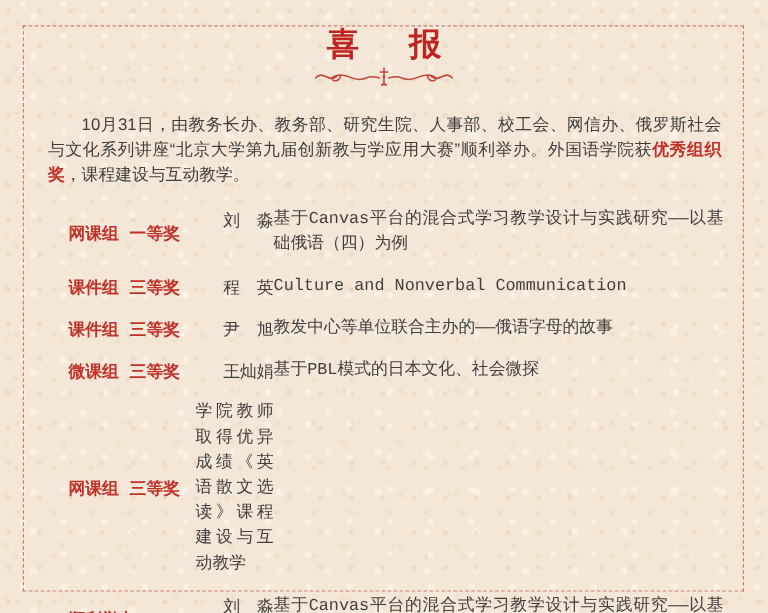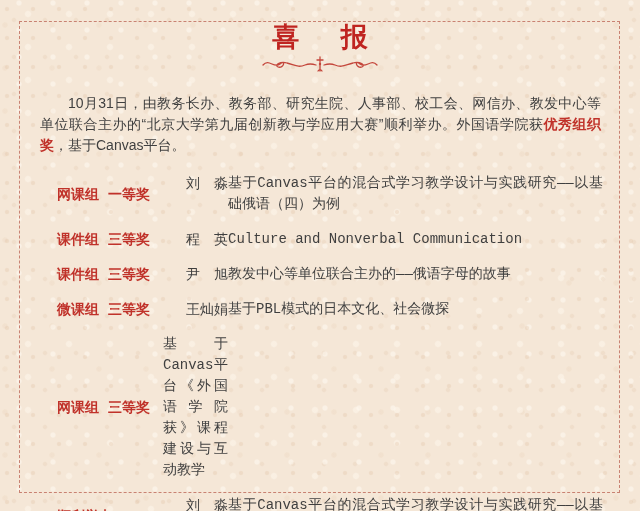--- a/index.html
+++ b/index.html
@@ -73,21 +73,21 @@
       <g fill="none" stroke="#c4473c" stroke-width="1.3" stroke-linecap="round">
         <path d="M3,10 C9,3 14,14 20,9 C26,4 24,14 18,12 C14,10.5 20,6 27,8 C35,10 38,13 45,10 C50,8 53,9 56,10"></path>
         <path d="M117,10 C111,3 106,14 100,9 C94,4 96,14 102,12 C106,10.5 100,6 93,8 C85,10 82,13 75,10 C70,8 67,9 64,10"></path>
         <path d="M60,2 L60,16"></path>
         <path d="M57,5 L63,5"></path>
         <path d="M58,16 C59,14.5 61,14.5 62,16"></path>
         <circle cx="60" cy="9" r="1.2" fill="#c4473c" stroke="none"></circle>
       </g>
     </svg>
 
-    <p class="intro"><span>10月31日，由教务长办、教务部、研究生院、人事部、校工会、网信办、教发中心等单位联合主办的“北京大学第九届创新教与学应用大赛”顺利举办。外国语学院获</span><span class="hl">优秀组织奖</span><span>，基于Canvas平台。</span></p>
+    <p class="intro"><span>10月31日，由教务长办、教务部、研究生院、人事部、校工会、网信办、俄罗斯社会与文化系列讲座“北京大学第九届创新教与学应用大赛”顺利举办。外国语学院获</span><span class="hl">优秀组织奖</span><span>，课程建设与互动教学。</span></p>
 
     <div class="awards">
 
       <div class="award-row">
         <span class="cat">
             <span>网课组</span>
             <span>一等奖</span>
           </span>
         <span class="name">刘　淼</span>
         <span class="proj">基于Canvas平台的混合式学习教学设计与实践研究——以基础俄语（四）为例</span>
@@ -118,21 +118,21 @@
           </span>
         <span class="name">王灿娟</span>
         <span class="proj">基于PBL模式的日本文化、社会微探</span>
       </div>
 
       <div class="award-row">
         <span class="cat">
             <span>网课组</span>
             <span>三等奖</span>
           </span>
-        <span class="proj">基于Canvas平台《外国语学院获》课程建设与互动教学</span>
+        <span class="proj">学院教师取得优异成绩《英语散文选读》课程建设与互动教学</span>
       </div>
 
       <div class="award-row">
         <span class="cat">
             <span>顺利举办</span>
             <span></span>
           </span>
         <span class="name">刘　淼</span>
         <span class="proj">基于Canvas平台的混合式学习教学设计与实践研究——以基础俄语（四）为例</span>
       </div>

